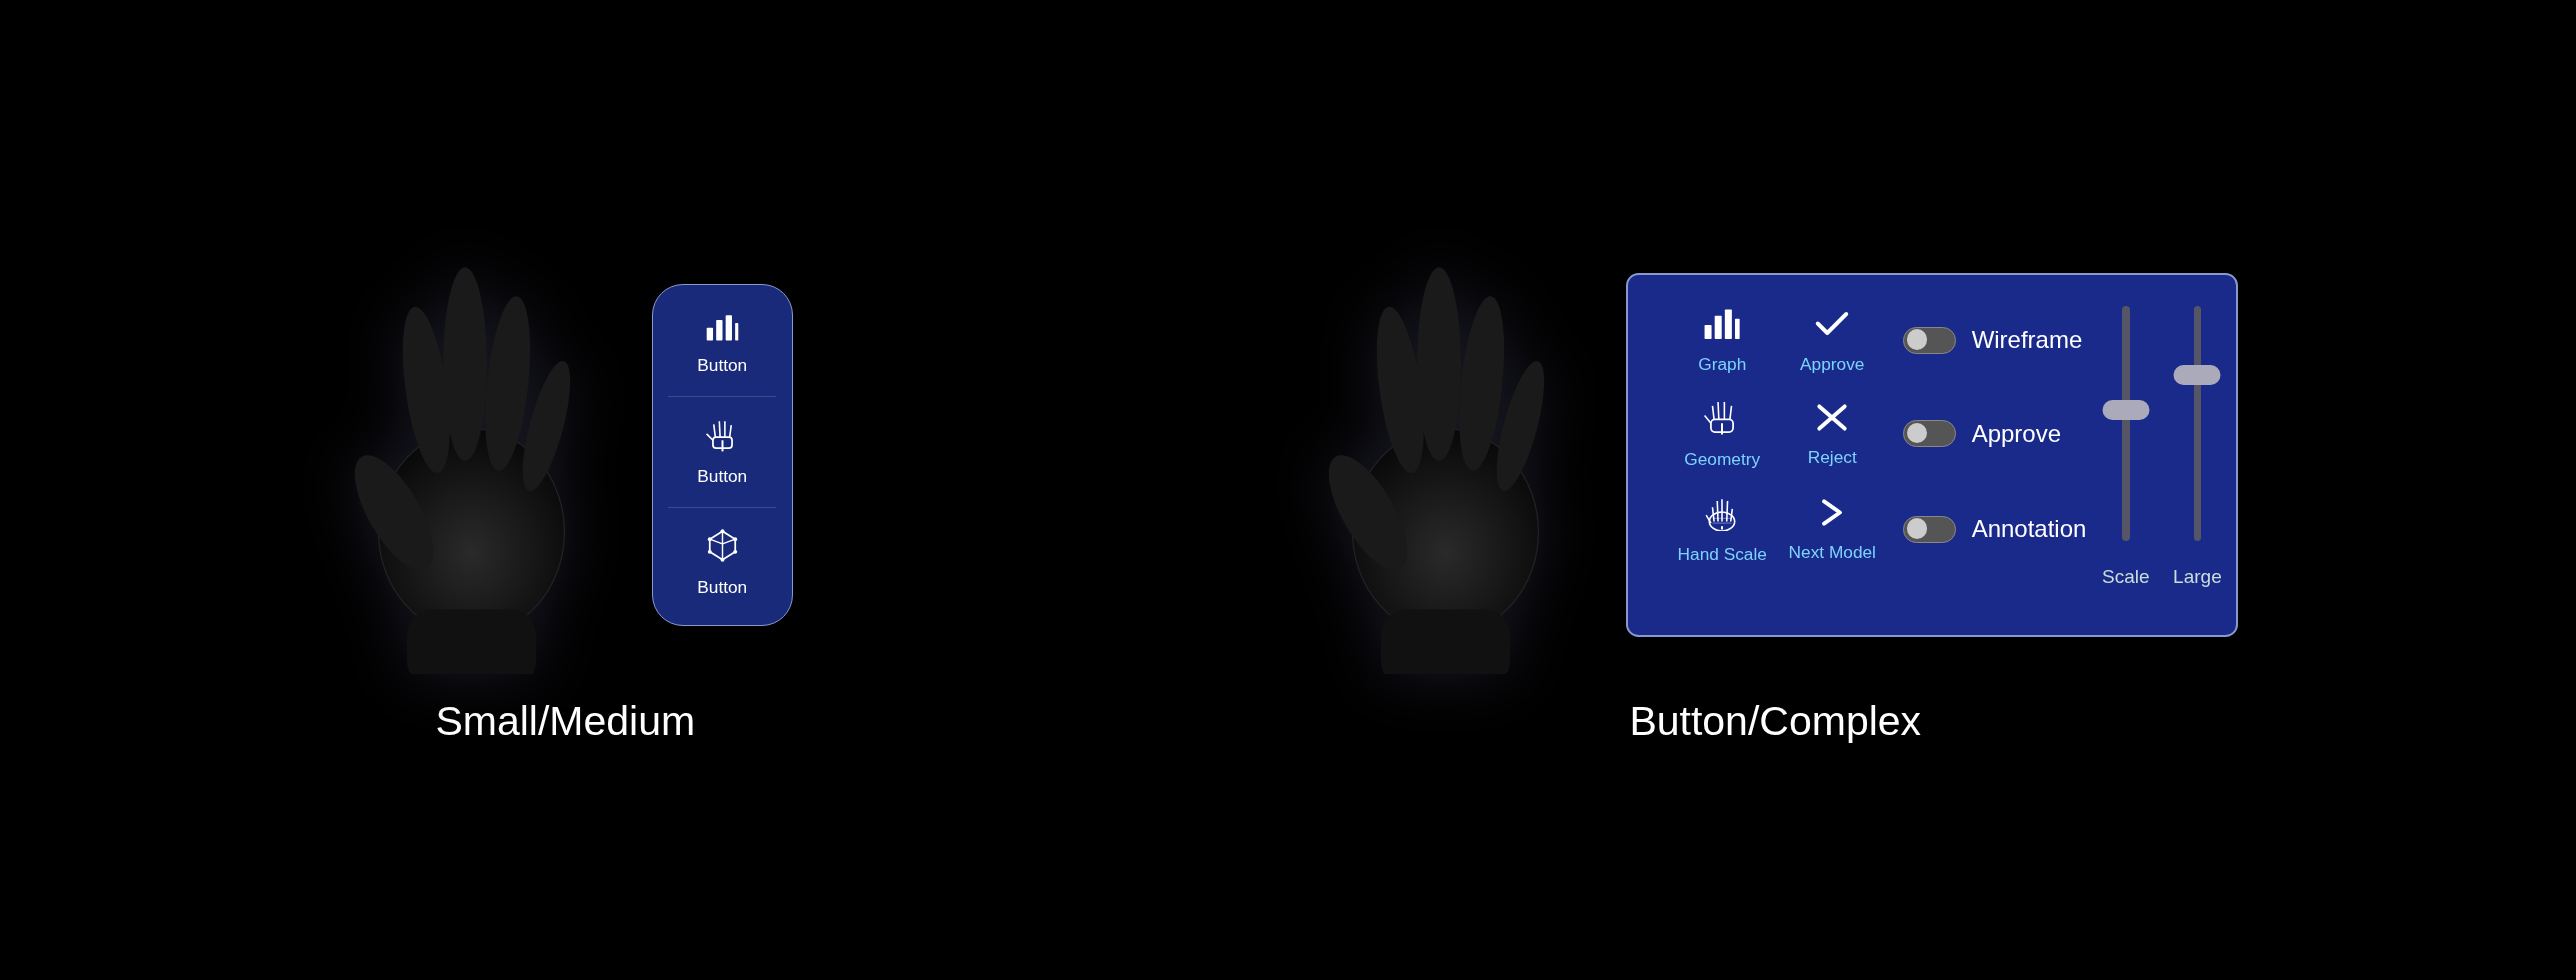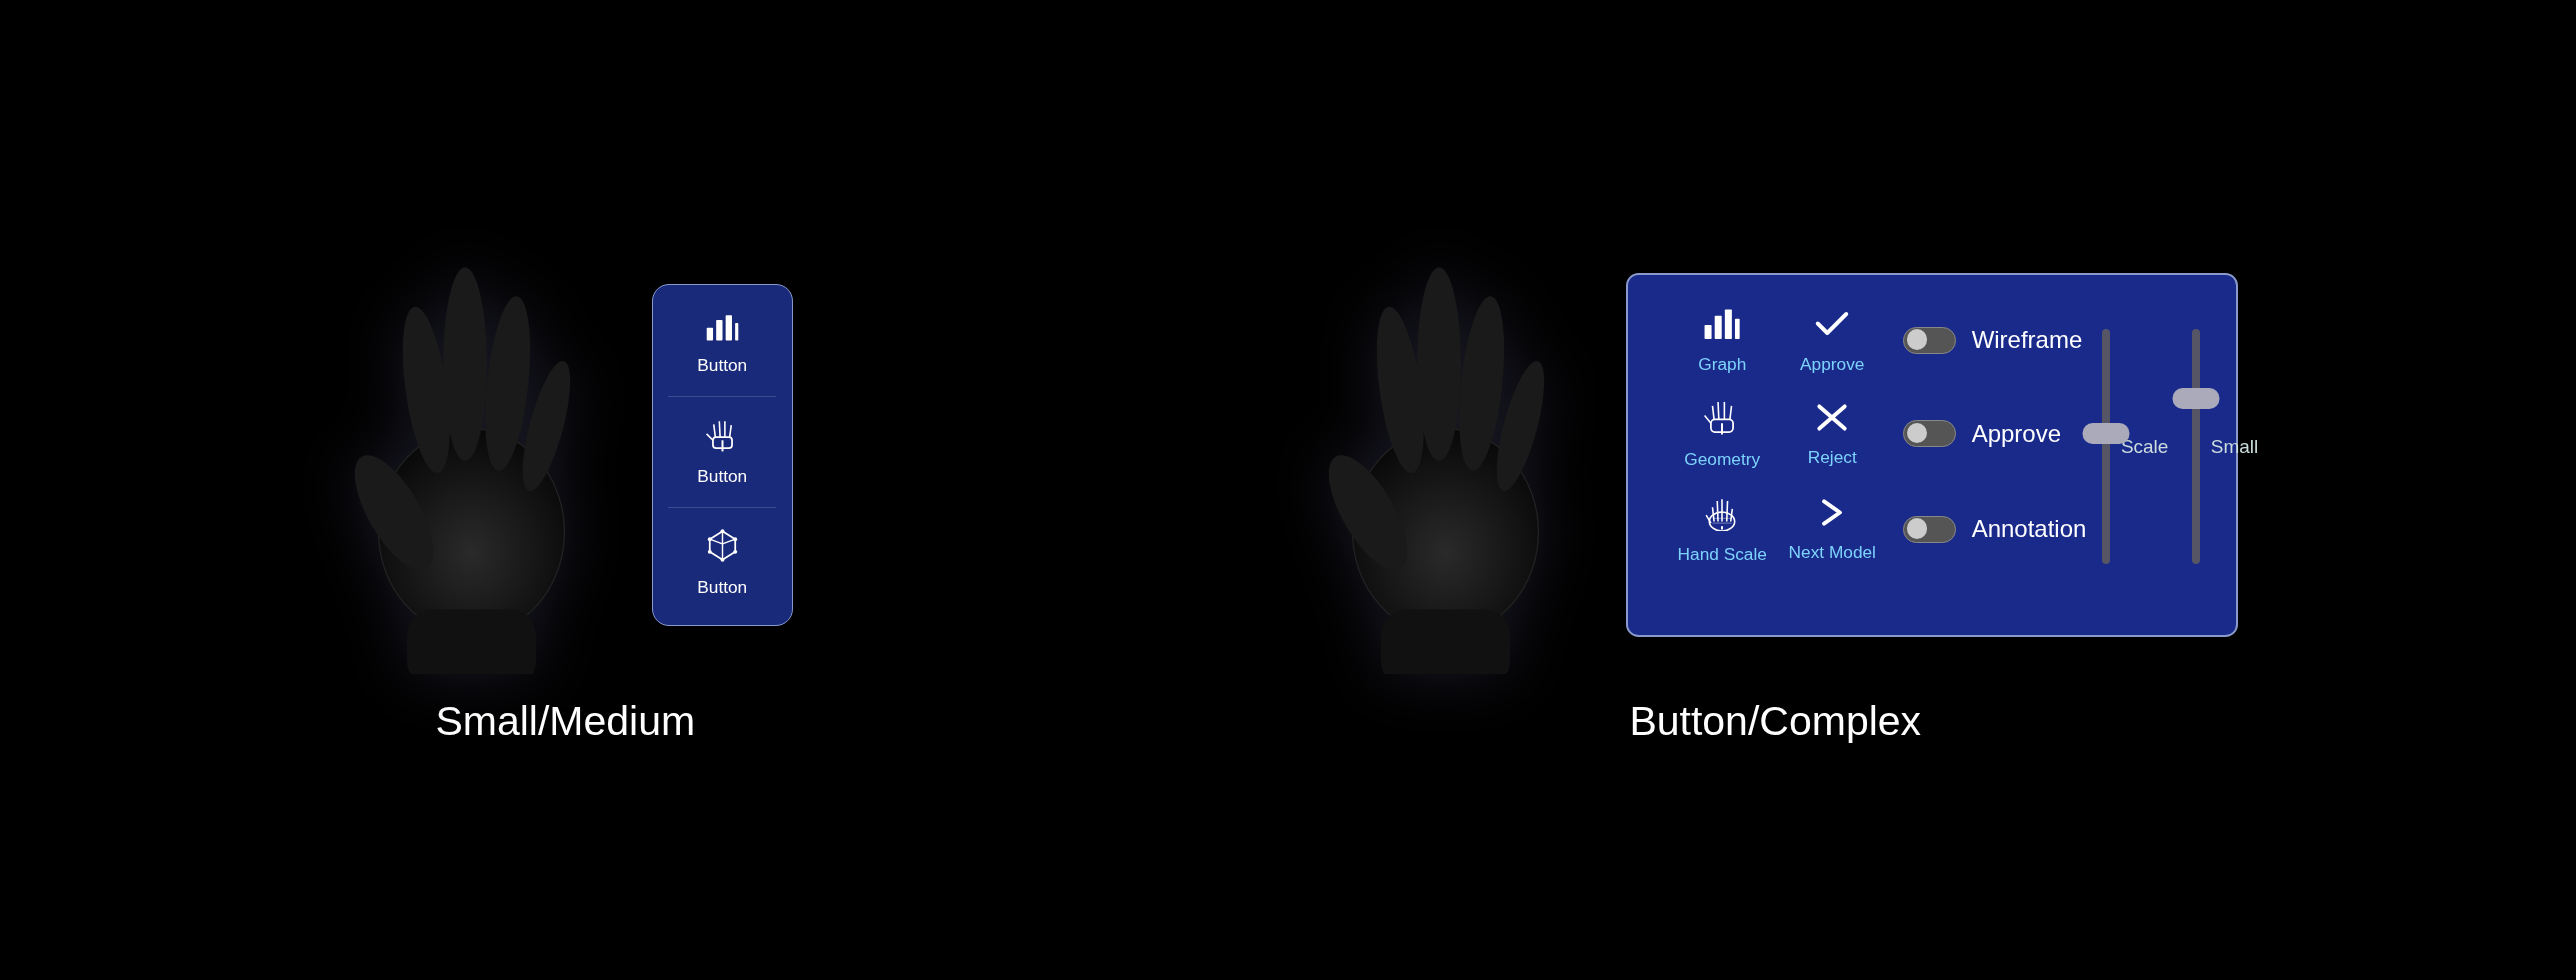--- a/index.html
+++ b/index.html
@@ -49,21 +49,21 @@
 
     .hands-and-panel {
       display: flex;
       align-items: center;
       gap: 47px;
     }
 
     .small-panel {
       background: #1a2a7a;
       border: 1.6px solid #8899cc;
-      border-radius: 17px;
+      border-radius: 31px;
       padding: 19px 15.7px;
       display: flex;
       flex-direction: column;
       gap: 12.6px;
       width: 141px;
     }
 
     .panel-button {
       display: flex;
       flex-direction: column;
@@ -198,25 +198,25 @@
 
     .sliders-row {
       display: flex;
       gap: 23.5px;
       align-items: flex-end;
       height: 282px;
     }
 
     .slider-container {
       display: flex;
-      flex-direction: row;
+      flex-direction: column;
       align-items: center;
       gap: 11px;
       height: 100%;
-      justify-content: center;
+      justify-content: space-between;
     }
 
     .vertical-slider {
       position: relative;
       width: 7.8px;
       height: 235px;
       background: #556;
       border-radius: 3.9px;
       cursor: pointer;
     }
@@ -472,21 +472,21 @@
               <div class="vertical-slider">
                 <div class="slider-thumb" style="top: 40%;"></div>
               </div>
               <span class="slider-label">Scale</span>
             </div>
 
             <div class="slider-container">
               <div class="vertical-slider">
                 <div class="slider-thumb" style="top: 25%;"></div>
               </div>
-              <span class="slider-label">Small</span>
+              <span class="slider-label">Large</span>
             </div>
           </div>
         </div>
 
       </div>
     </div>
 
     <div class="section-title">Button/Complex</div>
   </div>
 

